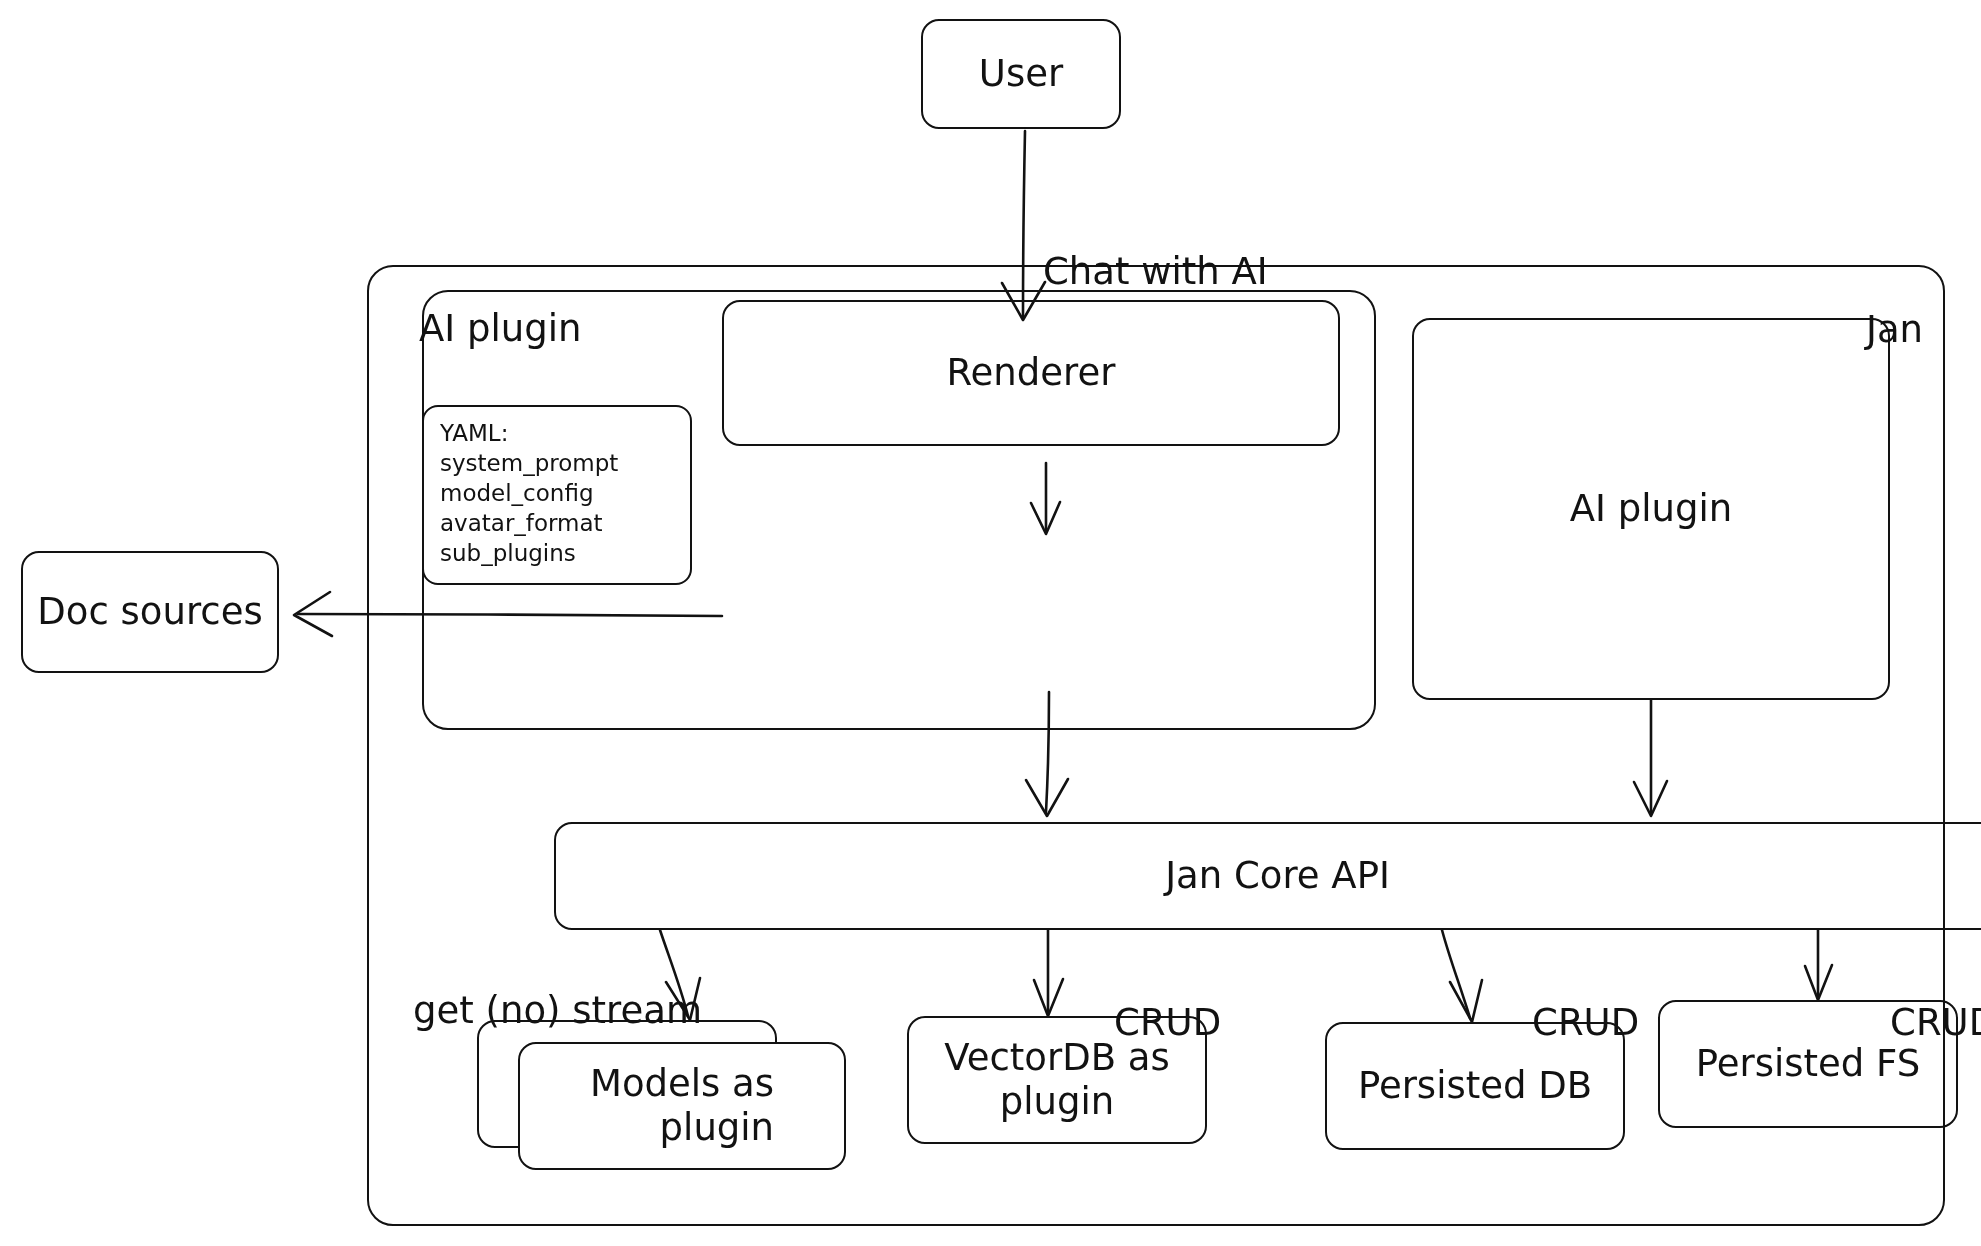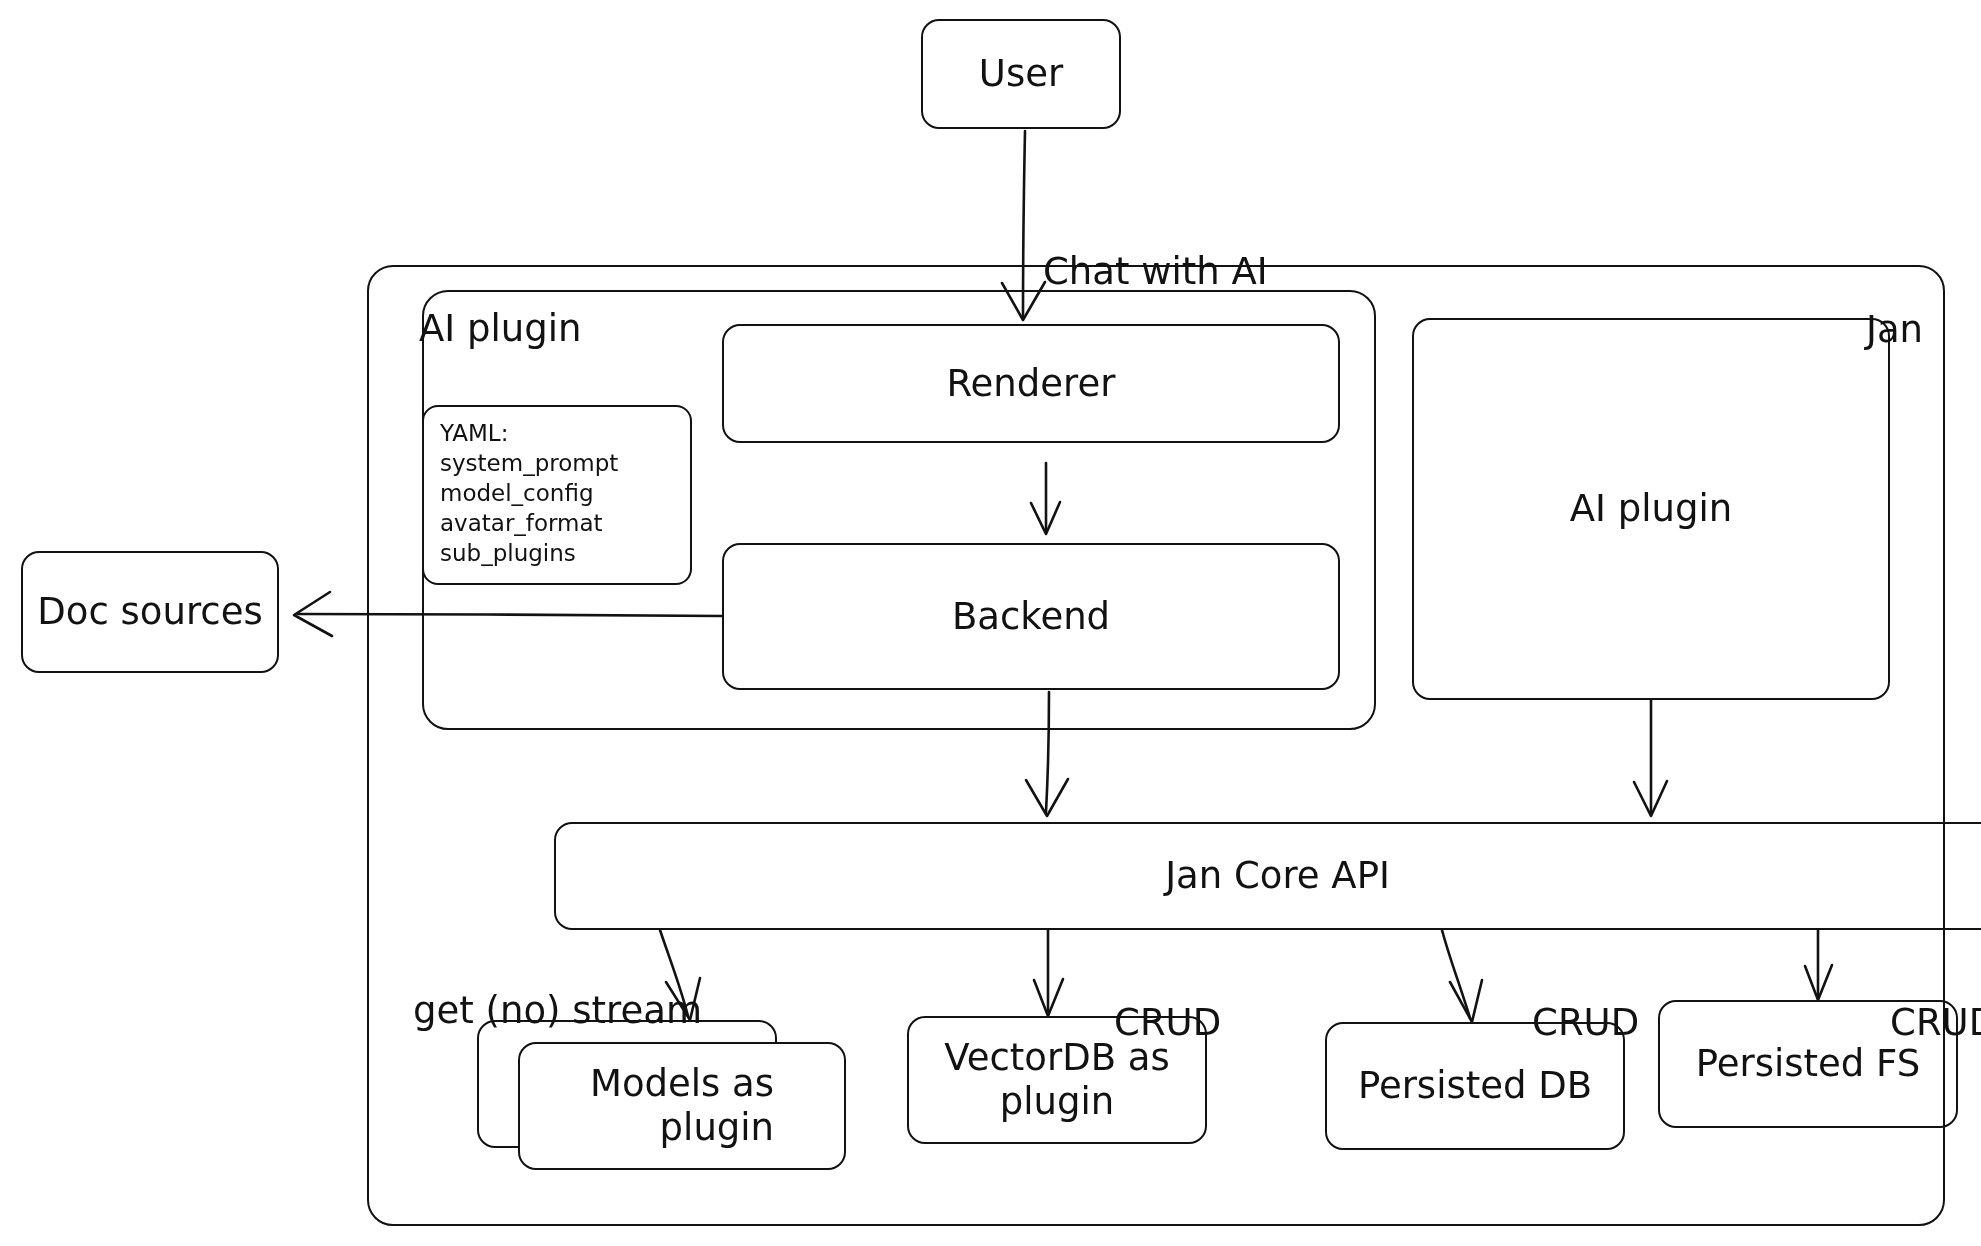--- a/index.html
+++ b/index.html
@@ -114,27 +114,24 @@
   <div class="lbl fs-big ontop" style="left:419px; top:306px;">AI plugin</div>
 
   <div class="yamlbox" style="left:422px; top:405px; width:270px; height:180px;">
     <div>YAML:</div>
     <div>system_prompt</div>
     <div>model_config</div>
     <div>avatar_format</div>
     <div>sub_plugins</div>
   </div>
 
-  <div class="node fs-big" style="left:722px; top:324px; width:618px; height:119px;">
+  <div class="node fs-big" style="left:722px; top:300px; width:618px; height:146px;">
     <span>Renderer</span>
   </div>
 
-  <div class="node fs-big" style="left:722px; top:543px; width:618px; height:147px;">
-    <span>Backend</span>
-  </div>
 
   <div class="node fs-big" style="left:1412px; top:318px; width:478px; height:382px;">
     <span>AI plugin</span>
   </div>
 
   <div class="node fs-big" style="left:21px; top:551px; width:258px; height:122px;">
     <span>Doc sources</span>
   </div>
 
   <div class="node fs-big" style="left:554px; top:822px; width:1447px; height:108px;">

